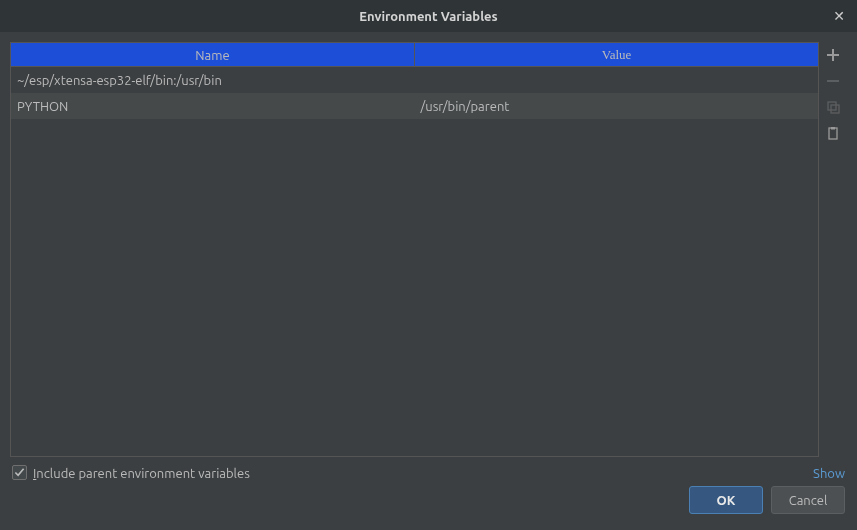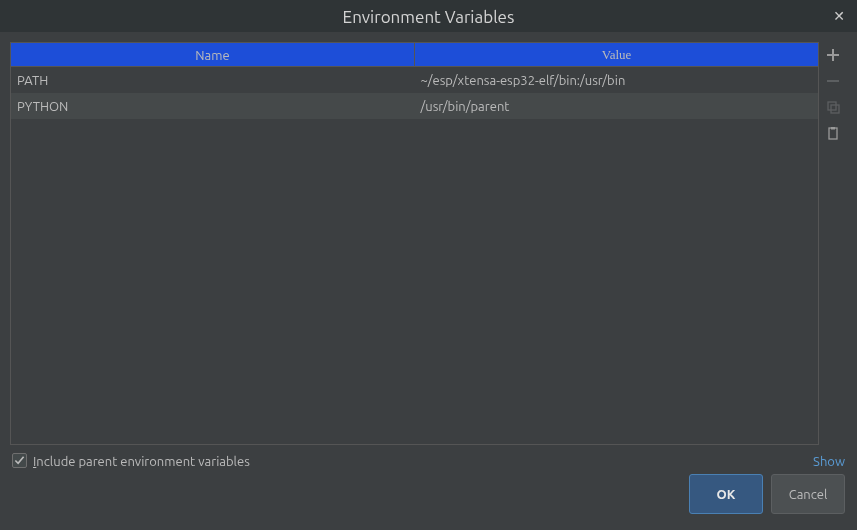--- a/index.html
+++ b/index.html
@@ -22,22 +22,22 @@
       height: 32px;
       background: #2f3436;
       display: flex;
       align-items: center;
       justify-content: center;
       position: relative;
       flex-shrink: 0;
     }
     .titlebar-title {
       color: #d4d4d4;
-      font-weight: normal;
-      font-size: 17px;
+      font-weight: bold;
+      font-size: 13px;
     }
     .titlebar-close {
       position: absolute;
       right: 10px;
       top: 8px;
       width: 16px;
       height: 16px;
       color: #cccccc;
       font-size: 14px;
       cursor: pointer;
@@ -171,21 +171,21 @@
     }
     .button-row {
       display: flex;
       justify-content: flex-end;
       gap: 8px;
       padding: 0 2px 6px 2px;
       flex-shrink: 0;
     }
     .btn {
       min-width: 74px;
-      height: 40px;
+      height: 28px;
       border: 1px solid #5c5f61;
       background: #4c5052;
       color: #bbbbbb;
       border-radius: 3px;
       font-size: 13px;
       cursor: pointer;
       display: flex;
       align-items: center;
       justify-content: center;
       padding: 0 14px;
@@ -207,21 +207,20 @@
 
 <div class="content">
   <div class="table-area">
     <div class="table-wrapper">
       <div class="table-header">
         <div class="th">Name</div>
         <div class="th">Value</div>
       </div>
       <div class="table-body">
         <div class="tr">
-          <div class="td">PATH</div>
           <div class="td">~/esp/xtensa-esp32-elf/bin:/usr/bin</div>
         </div>
         <div class="tr">
           <div class="td">PYTHON</div>
           <div class="td">/usr/bin/parent</div>
         </div>
       </div>
     </div>
     <div class="side-toolbar">
       <div class="side-btn" title="Add">

